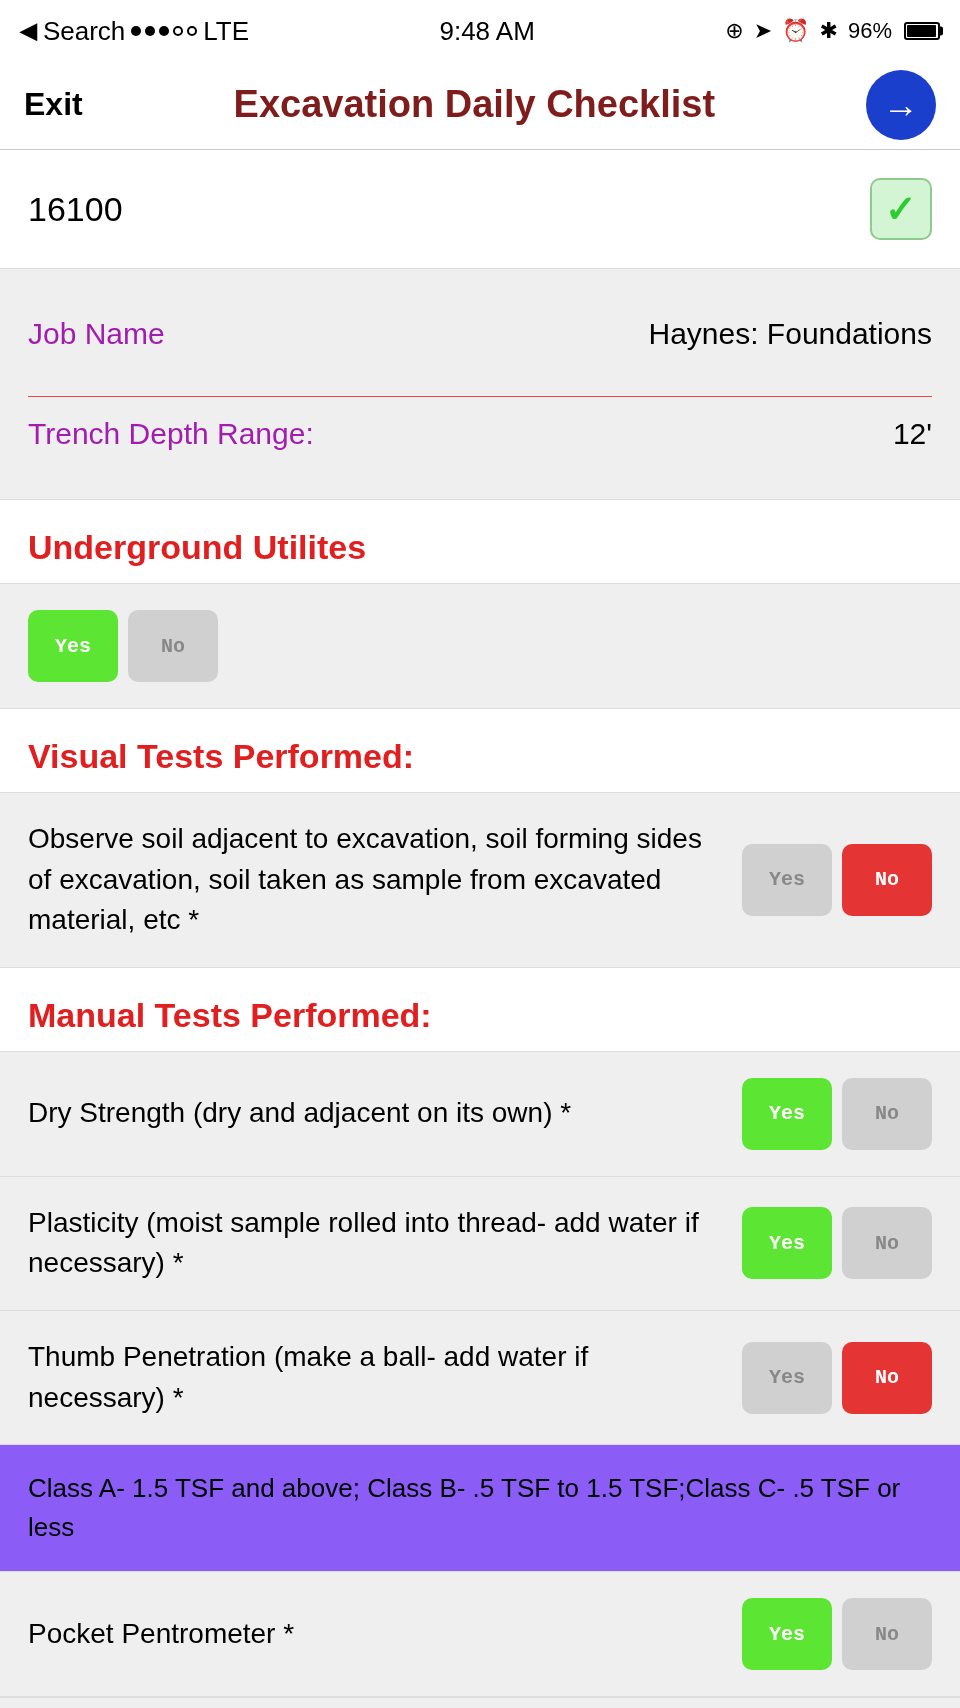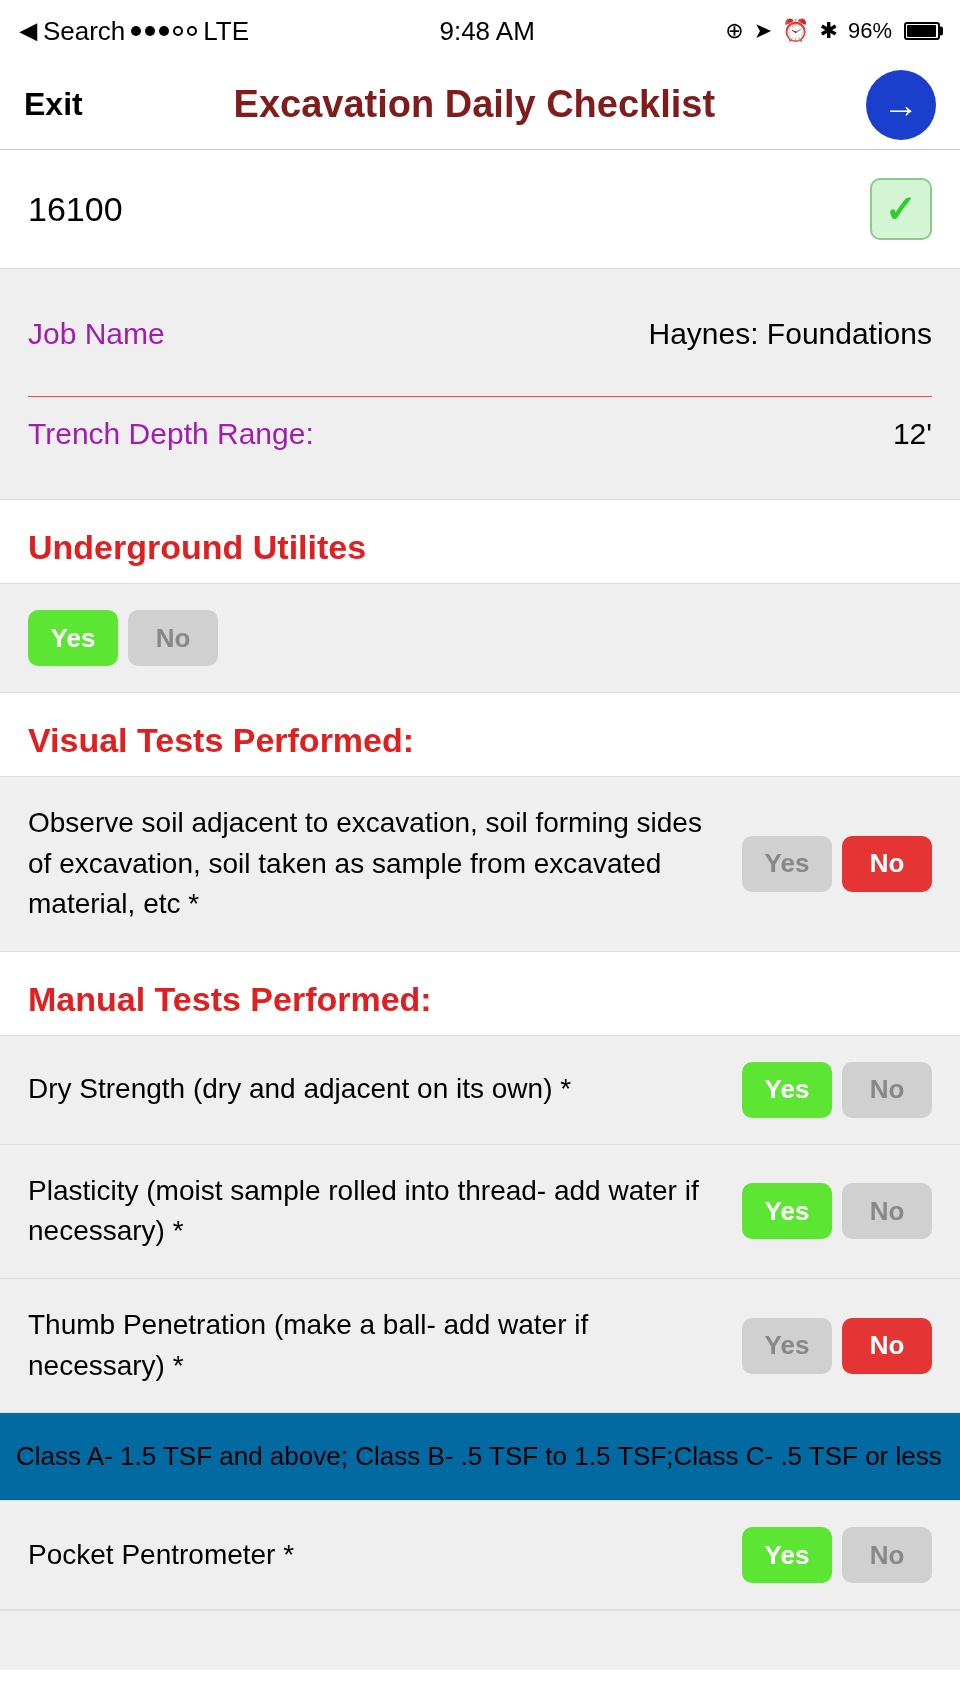--- a/index.html
+++ b/index.html
@@ -191,27 +191,27 @@
       color: #000;
       flex: 1;
       line-height: 1.45;
     }
     .yes-no-group {
       display: flex;
       gap: 10px;
       flex-shrink: 0;
     }
     .btn-yes, .btn-no {
-      width: 90px; height: 56px;
+      width: 90px; height: 72px;
       border-radius: 10px;
       border: none;
-      font-size: 26px;
+      font-size: 20px;
       font-weight: 700;
       cursor: pointer;
-      display: flex; align-items: center; justify-content: center;
+      display: flex; align-items: center; justify-content: center; font-family: Liberation Mono, monospace;
     }
     .btn-yes.active {
       background: #5de534;
       color: #fff;
     }
     .btn-yes.inactive {
       background: #d0d0d0;
       color: #888;
     }
     .btn-no.active {
@@ -236,22 +236,22 @@
       padding: 26px 28px;
       gap: 20px;
       border-bottom: 1px solid #ddd;
     }
     .manual-row:last-child {
       border-bottom: none;
     }
 
     
     .class-note-row {
-      background: #0369a1;
-      padding: 24px 16px;
+      background: #8b5cf6;
+      padding: 24px 28px;
       font-size: 26px;
       color: #000;
       line-height: 1.5;
       border-bottom: 1px solid #ddd;
     }
 
     
     .pocket-row {
       background: #efefef;
       display: flex;

